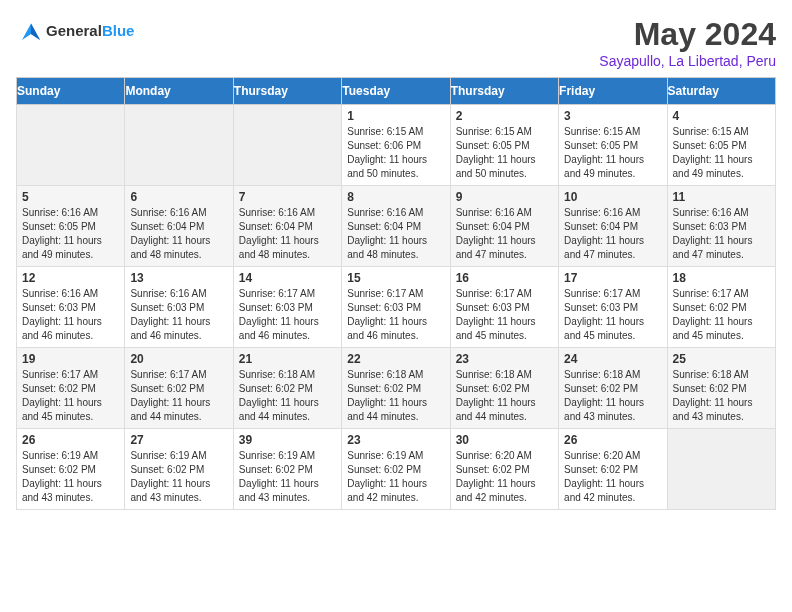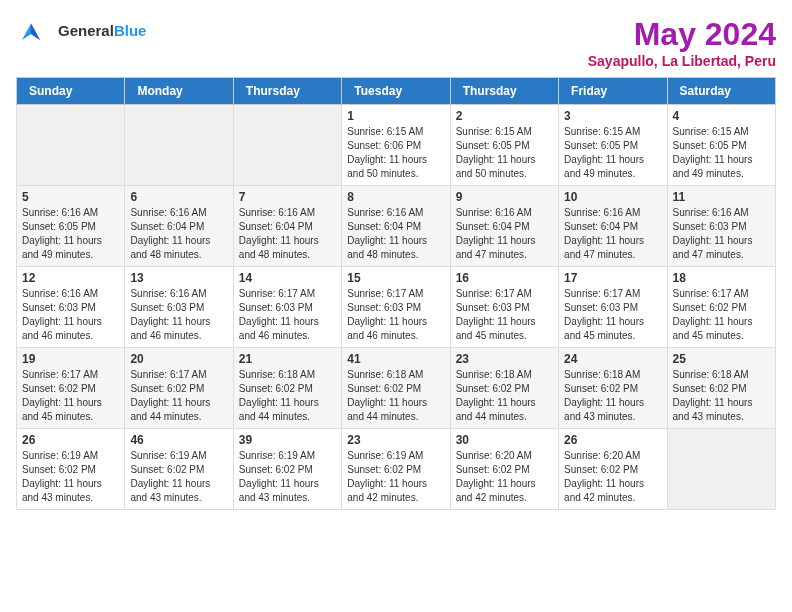--- a/index.html
+++ b/index.html
@@ -12,50 +12,49 @@
     }
     .header {
       display: flex;
       justify-content: space-between;
       align-items: flex-start;
       margin-bottom: 8px;
     }
     .logo {
       display: flex;
       align-items: center;
-      gap: 12px;
+      gap: 0;
     }
     .logo-bird {
       width: 30px;
       height: 30px;
     }
     .title-block {
       text-align: right;
     }
     .month-title {
       font-size: 32px;
       font-weight: bold;
-      color: #a21caf;
+      color: #404040;
     }
     .location {
       font-size: 14px;
-      color: #be185d;
-      font-weight: bold;
+      color: #6d28d9;
     }
     table {
       width: 100%;
       border-collapse: collapse;
       font-size: 11px;
     }
     thead tr {
       background-color: #2979c5;
       color: #fff;
     }
     thead th {
-      padding: 6px 12px;
+      padding: 6px 0;
       text-align: left;
       font-size: 12px;
       border: 1px solid #ccc;
     }
     tbody td {
       vertical-align: top;
       padding: 4px 5px;
       border: 1px solid #ddd;
       height: 80px;
       width: calc(100% / 7);
@@ -267,21 +266,21 @@
 and 44 minutes.</div>
         </td>
         <td>
           <span class="day-number">21</span>
           <div class="day-info" style="white-space: pre-line;">Sunrise: 6:18 AM
 Sunset: 6:02 PM
 Daylight: 11 hours
 and 44 minutes.</div>
         </td>
         <td>
-          <span class="day-number">41</span>
+          <span class="day-number">22</span>
           <div class="day-info" style="white-space: pre-line;">Sunrise: 6:18 AM
 Sunset: 6:02 PM
 Daylight: 11 hours
 and 44 minutes.</div>
         </td>
         <td>
           <span class="day-number">23</span>
           <div class="day-info" style="white-space: pre-line;">Sunrise: 6:18 AM
 Sunset: 6:02 PM
 Daylight: 11 hours
@@ -304,21 +303,21 @@
       </tr>
       <tr>
         <td>
           <span class="day-number">26</span>
           <div class="day-info" style="white-space: pre-line;">Sunrise: 6:19 AM
 Sunset: 6:02 PM
 Daylight: 11 hours
 and 43 minutes.</div>
         </td>
         <td>
-          <span class="day-number">46</span>
+          <span class="day-number">27</span>
           <div class="day-info" style="white-space: pre-line;">Sunrise: 6:19 AM
 Sunset: 6:02 PM
 Daylight: 11 hours
 and 43 minutes.</div>
         </td>
         <td>
           <span class="day-number">39</span>
           <div class="day-info" style="white-space: pre-line;">Sunrise: 6:19 AM
 Sunset: 6:02 PM
 Daylight: 11 hours

